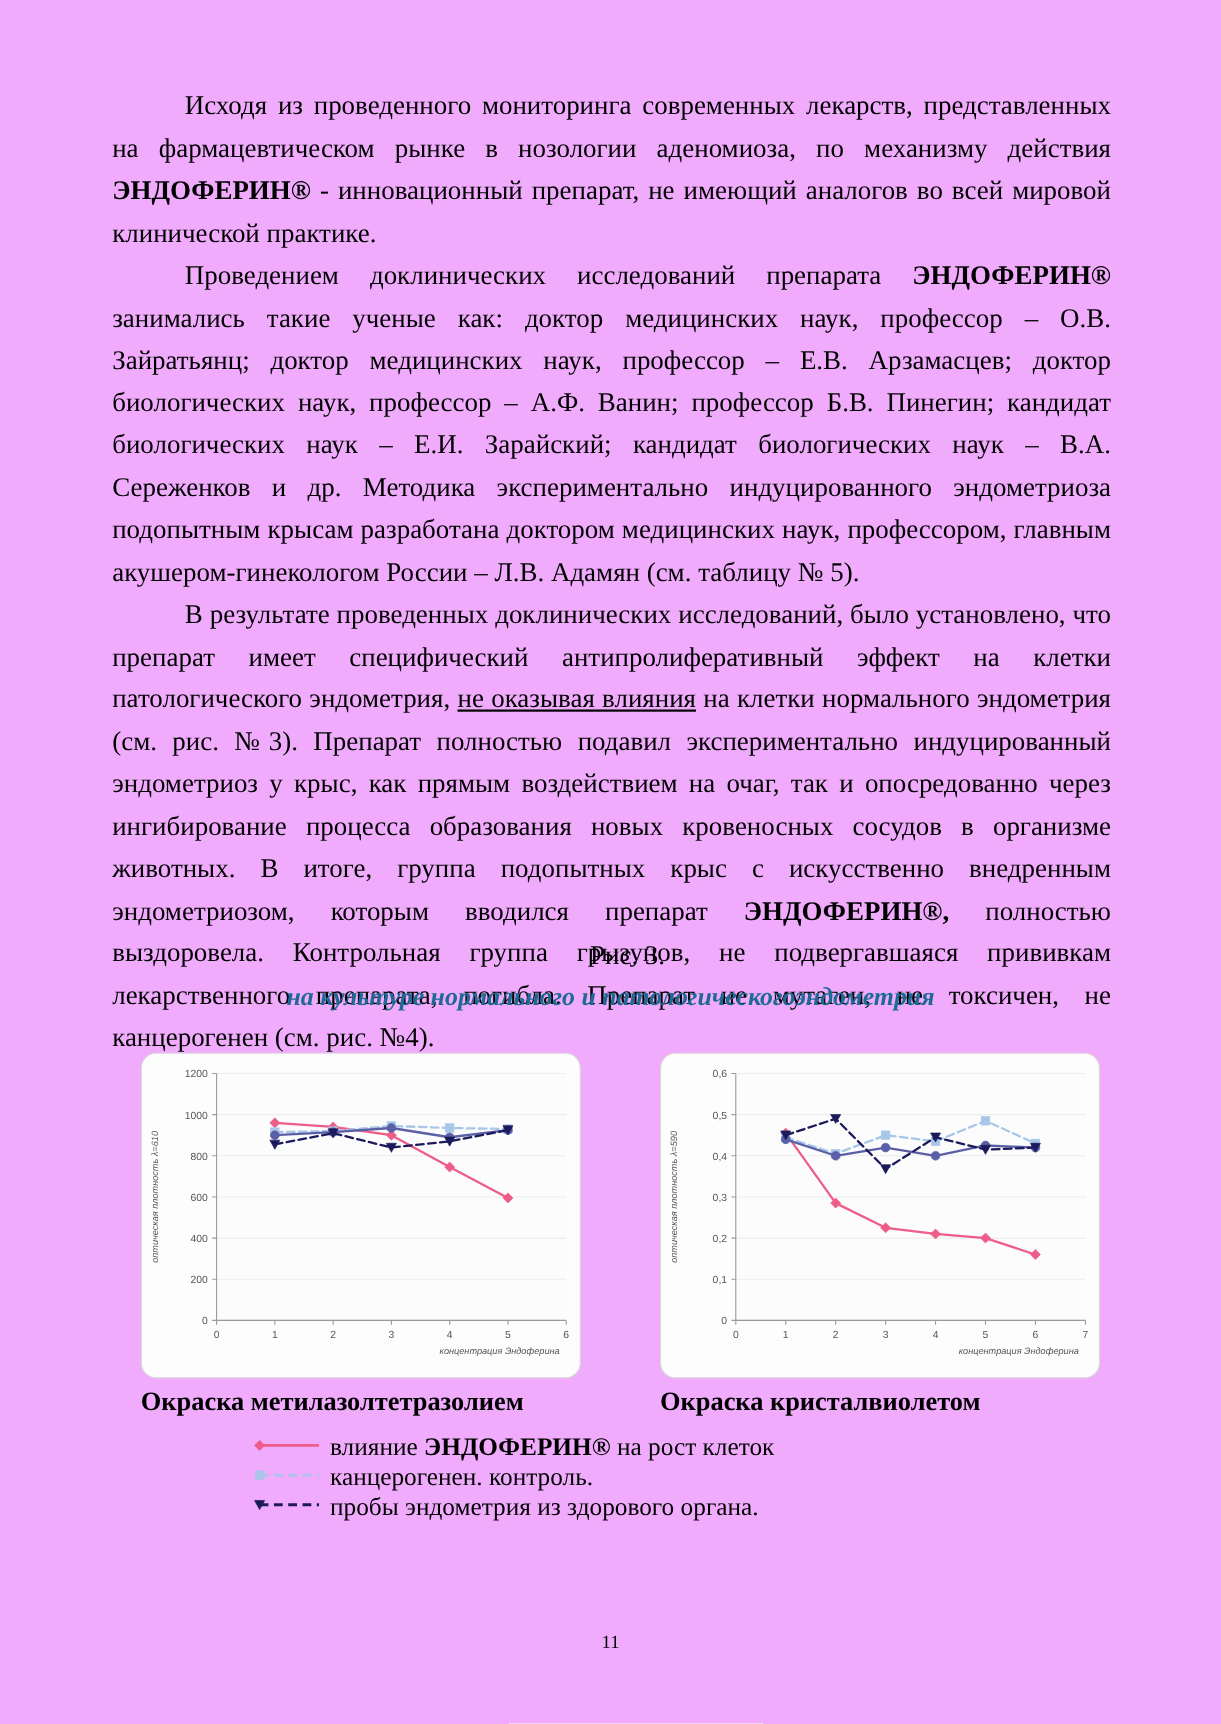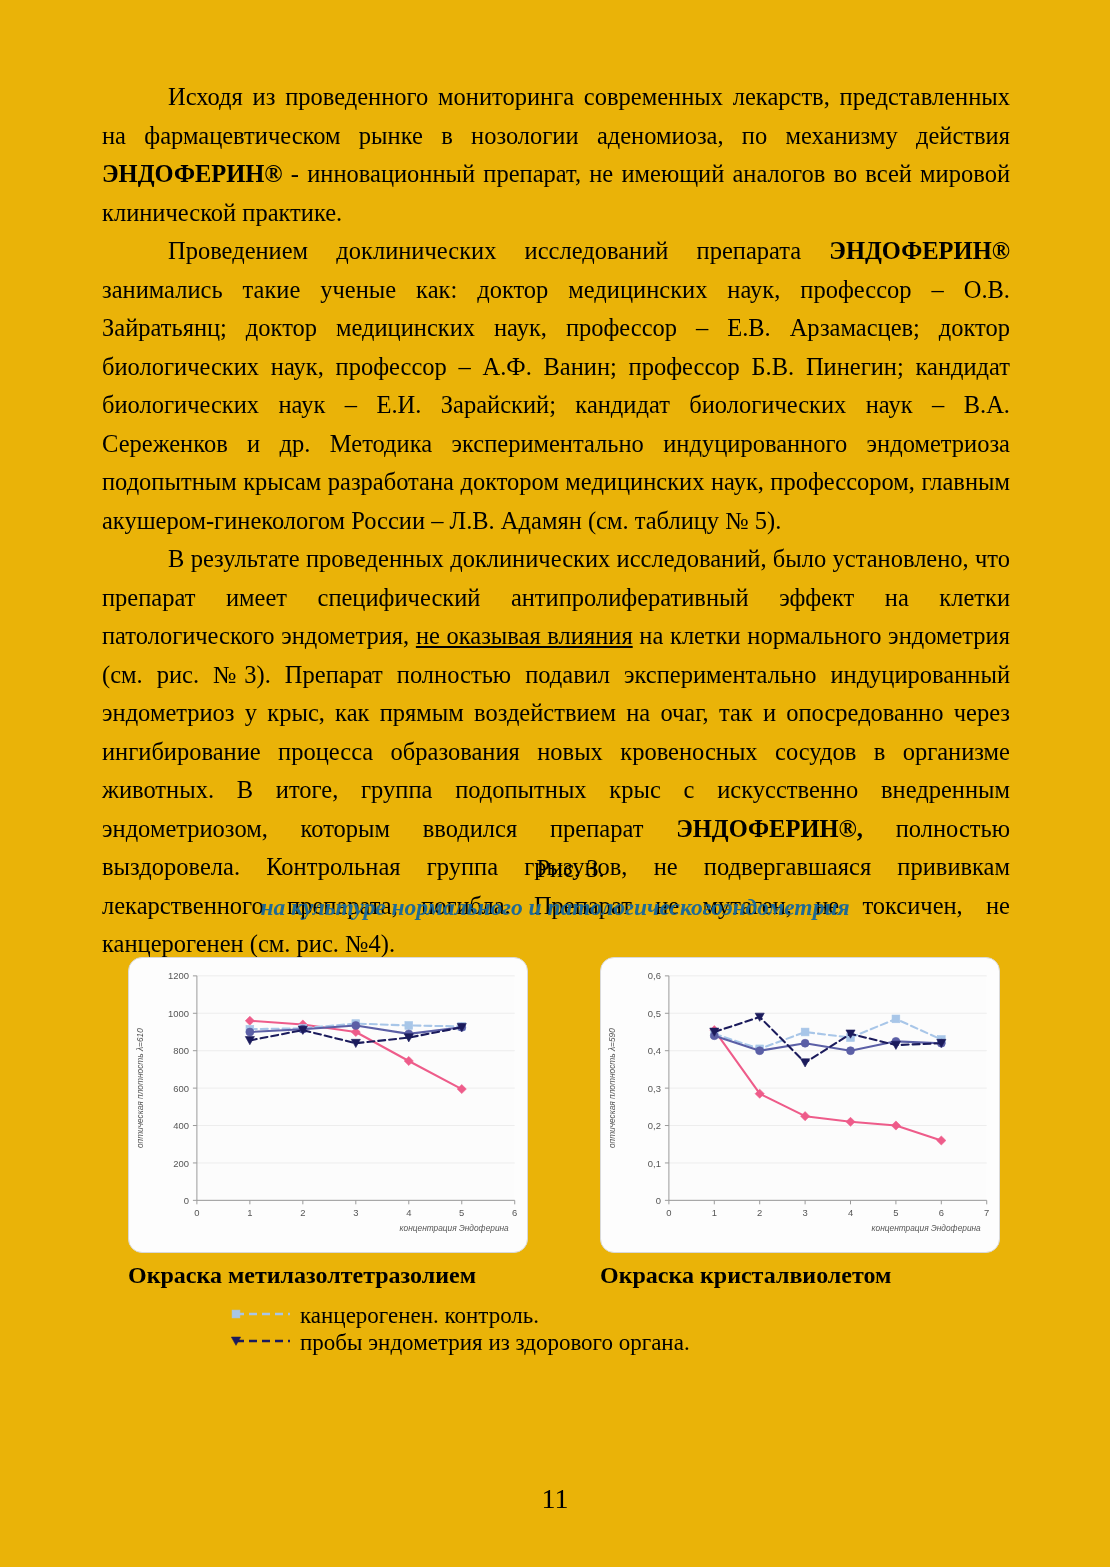--- a/index.html
+++ b/index.html
@@ -4,21 +4,21 @@
 <style>
   html, body {
     margin: 0;
     padding: 0;
     background: #ffffff;
   }
   .page {
     position: relative;
     width: 1110px;
     height: 1567px;
-    background: #eab308;
+    background: #f0abfc;
     font-family: "Liberation Serif", serif;
     overflow: hidden;
   }
   .body-col {
     position: absolute;
     left: 102px;
     top: 78px;
     width: 908px;
   }
   p.para {
@@ -128,21 +128,21 @@
     white-space: nowrap;
     font-family: "Liberation Serif", serif;
   }
   .legend-text .b { font-weight: bold; }
 
   .page-num {
     position: absolute;
     left: 0; right: 0;
     top: 1483px;
     text-align: center;
-    font-size: 28px;
+    font-size: 17px;
     color: #000;
     font-family: "Liberation Serif", serif;
   }
 </style>
 </head>
 <body>
 
 <div class="page">
 
   <div class="body-col">
@@ -303,20 +303,27 @@
   </div>
 
   <div class="sub-caps">
     <div class="sub-cap left">Окраска метилазолтетразолием</div>
     <div class="sub-cap right">Окраска кристалвиолетом</div>
   </div>
 
   <div class="legend">
     <div class="legend-row">
       <span class="legend-swatch"><svg viewBox="0 0 64 22" width="64" height="22">
+            <line x1="8" y1="11" x2="62" y2="11" stroke="#EE5C8A" stroke-width="2.6" stroke-linecap="butt"></line>
+            <polygon points="8,6.4 12.6,11 8,15.6 3.4000000000000004,11" fill="#EE5C8A" stroke="#EE5C8A" stroke-width="0.6"></polygon>
+          </svg></span>
+      <span class="legend-text"><span>влияние </span><span class="b">ЭНДОФЕРИН®</span><span> на рост клеток</span></span>
+    </div>
+    <div class="legend-row">
+      <span class="legend-swatch"><svg viewBox="0 0 64 22" width="64" height="22">
             <line x1="8" y1="11" x2="62" y2="11" stroke="#A8C6E8" stroke-width="2.6" stroke-linecap="butt" stroke-dasharray="8,5"></line>
             <rect x="4.1" y="7.1" width="7.8" height="7.8" fill="#A8C6E8" stroke="#A8C6E8" stroke-width="0.6"></rect>
           </svg></span>
       <span class="legend-text"><span>канцерогенен. контроль.</span></span>
     </div>
     <div class="legend-row">
       <span class="legend-swatch"><svg viewBox="0 0 64 22" width="64" height="22">
             <line x1="8" y1="11" x2="62" y2="11" stroke="#1B1B5C" stroke-width="2.6" stroke-linecap="butt" stroke-dasharray="8,5"></line>
             <polygon points="3.4000000000000004,7.09 12.6,7.09 8,15.37" fill="#1B1B5C" stroke="#1B1B5C" stroke-width="0.6"></polygon>
           </svg></span>

